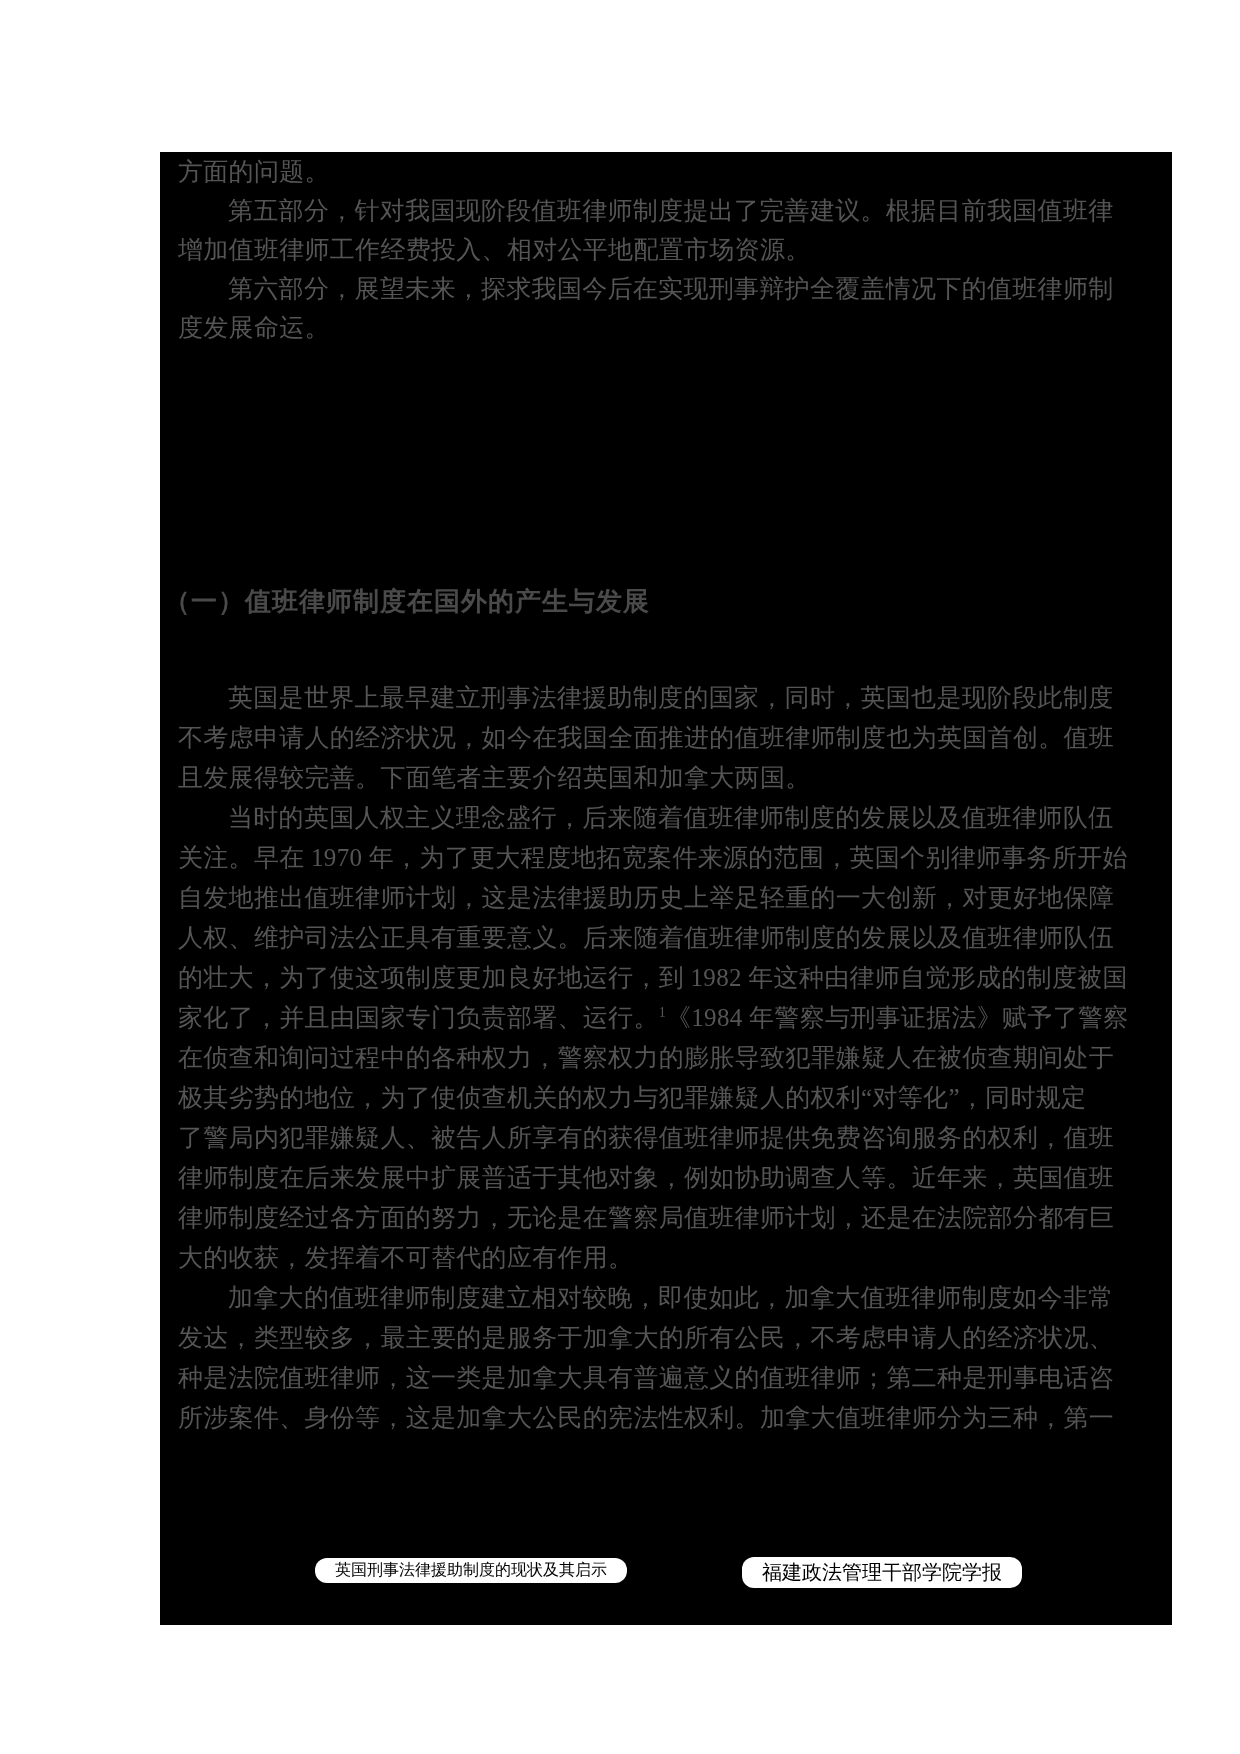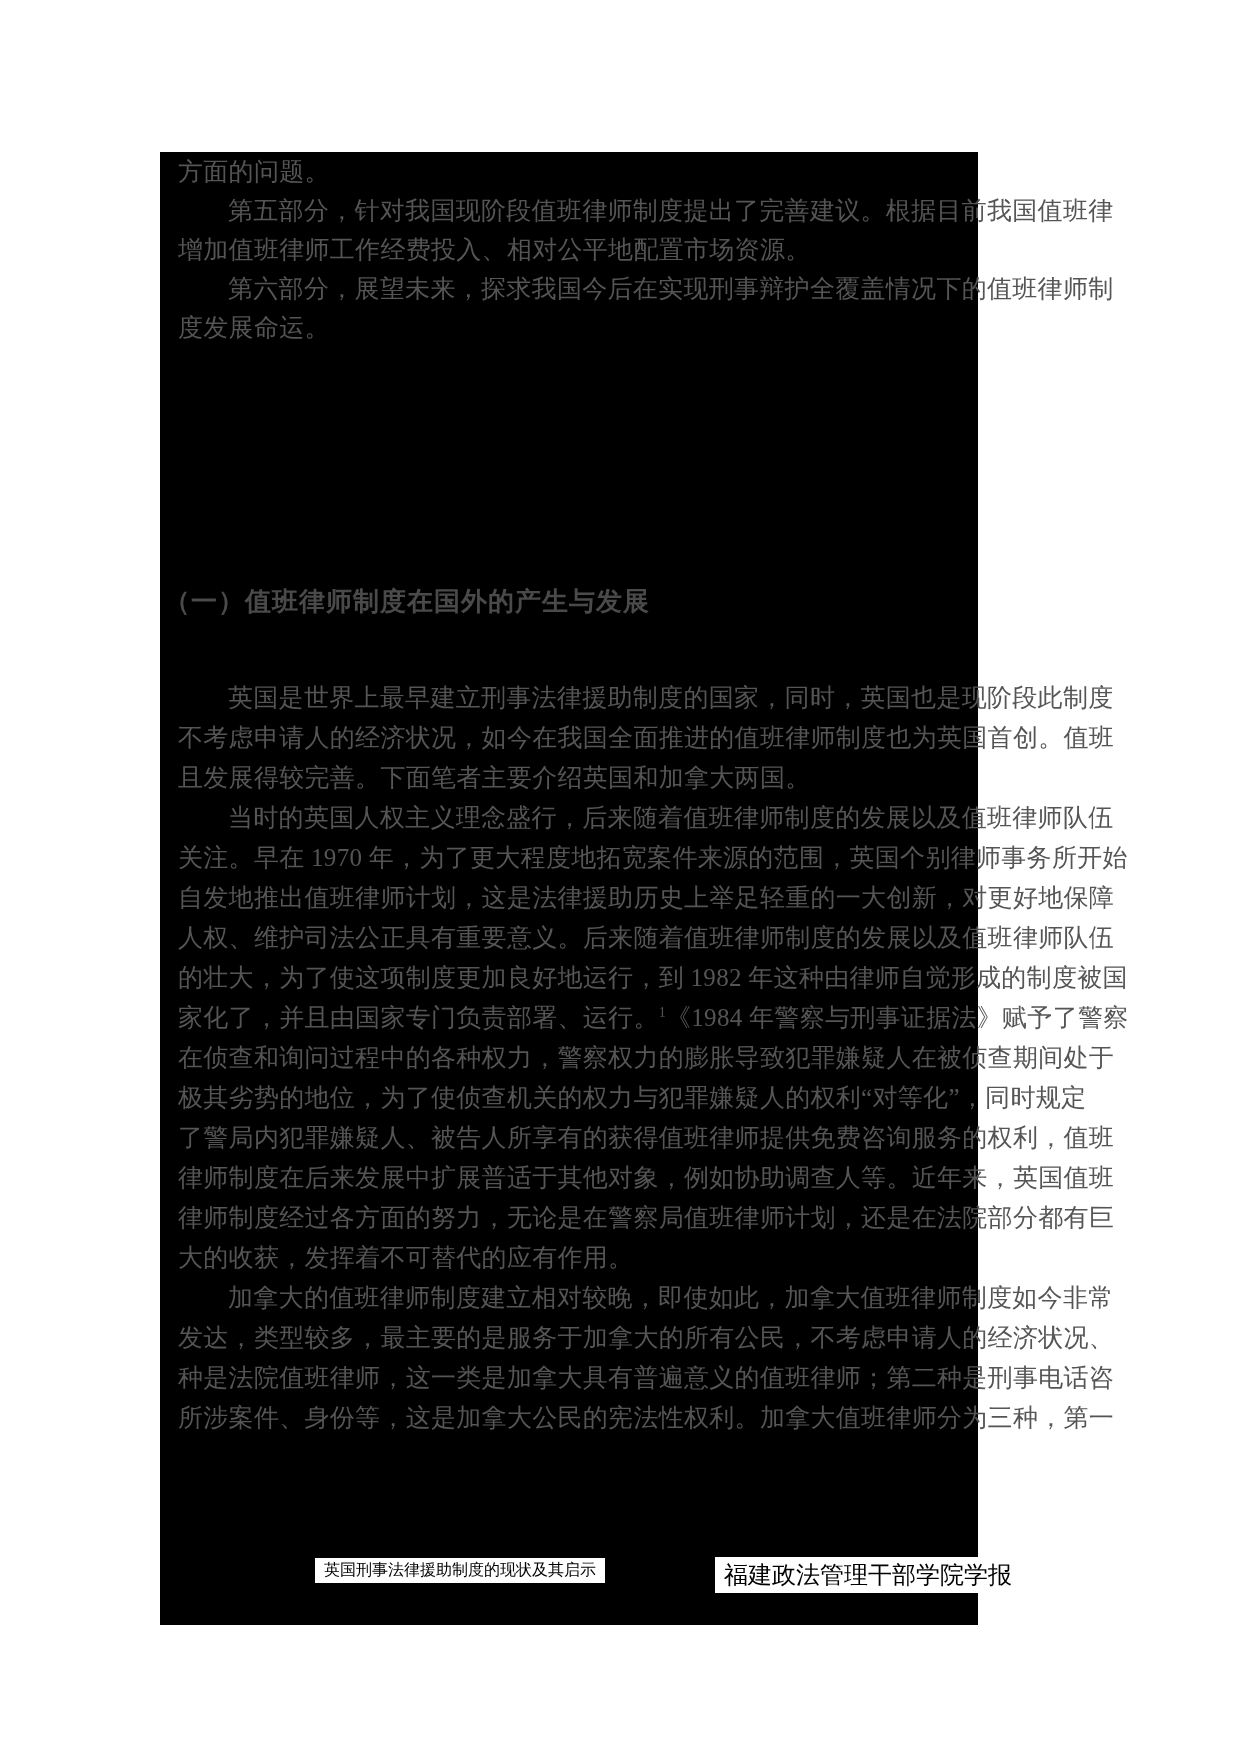--- a/index.html
+++ b/index.html
@@ -2,41 +2,42 @@
 <html><head>
 <meta charset="utf-8">
 <style>
   html,body{margin:0;padding:0;}
   body{
     width:1240px;height:1754px;background:#ffffff;
     font-family:"Liberation Serif","DejaVu Serif",serif;
   }
   .page{position:relative;width:1240px;height:1754px;background:#ffffff;overflow:hidden;}
   .doc-block{
-    position:absolute;left:160px;top:152px;width:818px;height:1473px;
+    position:absolute;left:160px;top:152px;width:1012px;height:1473px;
     background:#000000;color:#555555;
   }
   .text-section{position:absolute;left:18px;right:14px;}
   .section-intro{top:0px;}
   .section-body{top:526px;}
   .line{font-size:25px;line-height:39px;white-space:nowrap;letter-spacing:0.3px;}
   .section-body .line{line-height:40px;}
   .line.indent{text-indent:50px;}
   .heading{
     position:absolute;left:4px;top:432px;
     font-size:26px;font-weight:bold;color:#4a4a4a;letter-spacing:1px;white-space:nowrap;
   }
   sup.fnote{font-size:14px;vertical-align:super;line-height:0;}
   .cite-tag{
     position:absolute;background:#ffffff;color:#000000;
-    white-space:nowrap;padding:2px 9px;
+    white-space:nowrap;padding:2px 20px;
     font-family:"Liberation Serif","DejaVu Serif",serif;
+    border-radius:12px;
   }
   .cite-left{left:155px;top:1406px;font-size:16px;}
-  .cite-right{left:555px;top:1405px;font-size:24px;}
+  .cite-right{left:582px;top:1405px;font-size:20px;}
 </style>
 </head>
 <body>
 
 <div class="page">
   <div class="doc-block">
 
     <div class="text-section section-intro">
         <div class="line">方面的问题。</div>
         <div class="line indent">第五部分，针对我国现阶段值班律师制度提出了完善建议。根据目前我国值班律</div>

